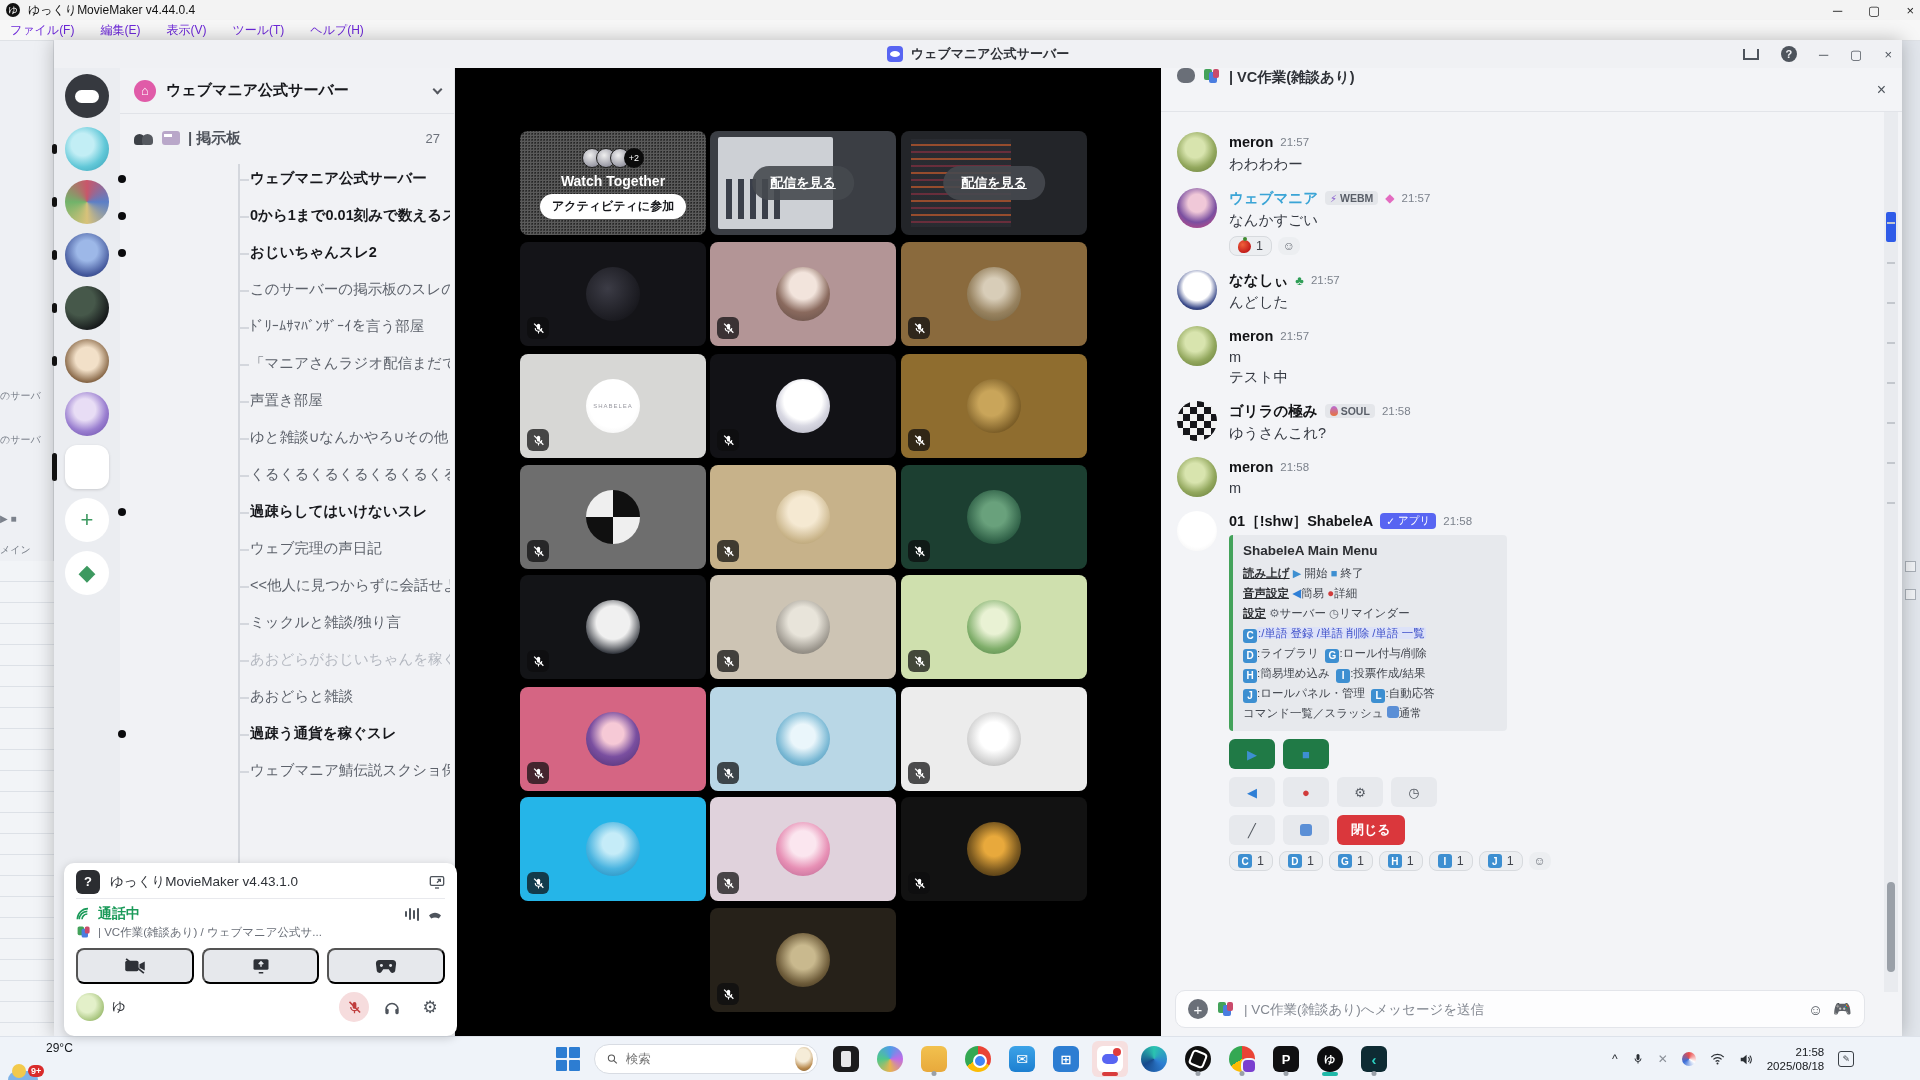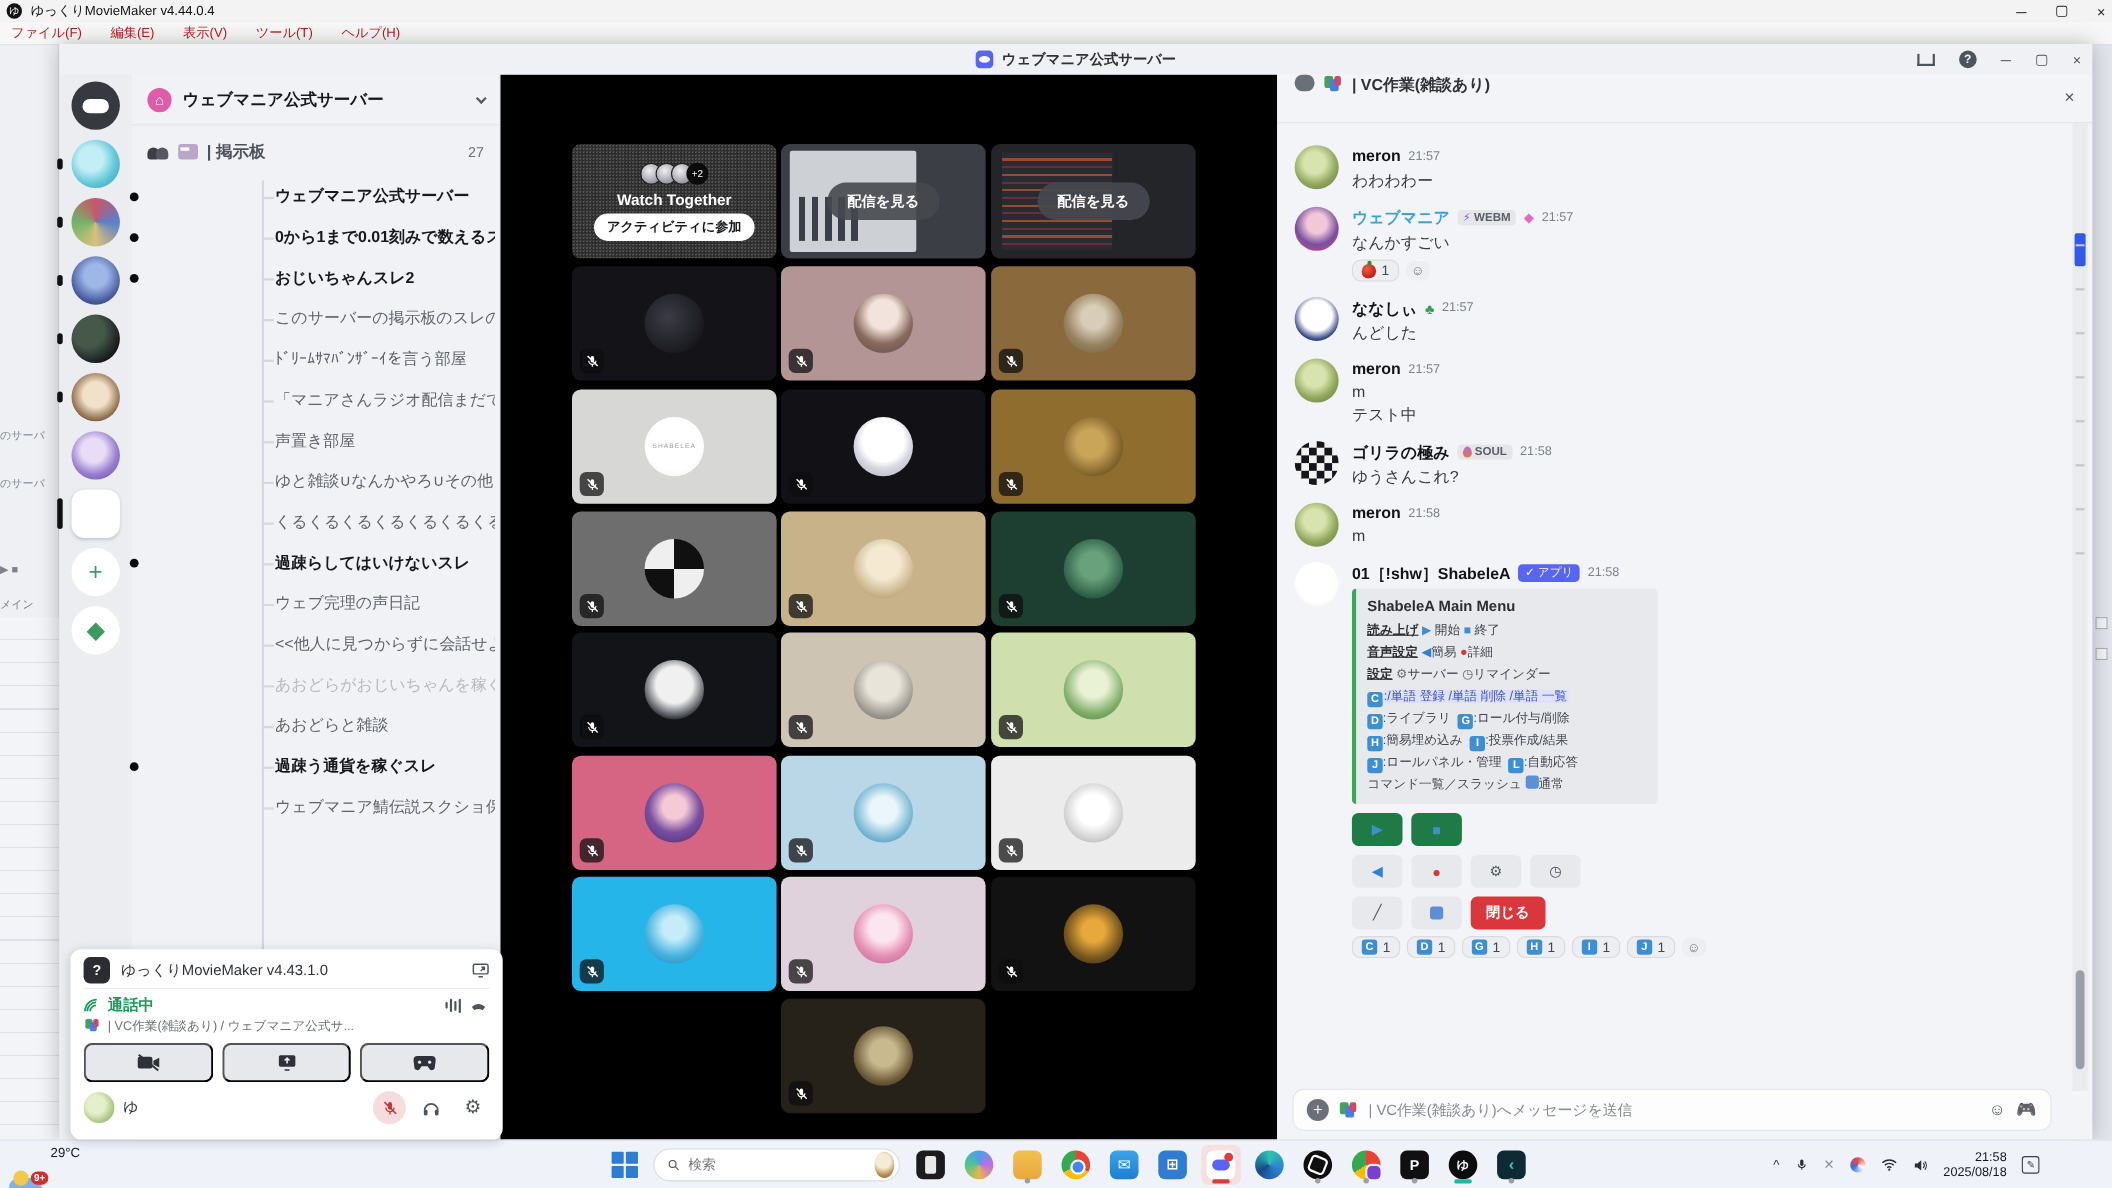--- a/index.html
+++ b/index.html
@@ -5,21 +5,21 @@
 *{margin:0;padding:0;box-sizing:border-box;font-family:"Liberation Sans","DejaVu Sans",sans-serif;}
 html,body{width:1920px;height:1080px;overflow:hidden;background:#d8dbe0;}
 #screen{position:relative;width:1920px;height:1080px;background:#e9ebf0;overflow:hidden;}
 .abs{position:absolute;}
 
 #mm-titlebar{left:0;top:0;width:1920px;height:20px;background:#f3f3f3;display:flex;align-items:center;padding-left:6px;gap:8px;}
 #mm-app-icon{width:14px;height:14px;border-radius:50%;background:#111;color:#fff;font-size:9px;display:flex;align-items:center;justify-content:center;}
 #mm-title{font-size:12px;color:#111;}
 #mm-controls{position:absolute;right:6px;top:0;height:20px;display:flex;gap:26px;align-items:center;color:#222;font-size:11px;}
 #mm-menubar{left:0;top:20px;width:1920px;height:21px;background:#f7f7f7;border-bottom:1px solid #dfe2e6;display:flex;align-items:center;gap:26px;padding-left:10px;}
-#mm-menubar span{font-size:12px;color:#b91c1c;}
+#mm-menubar span{font-size:12px;color:#6d28d9;}
 #mm-left-strip{left:0;top:41px;width:54px;height:995px;background:#eef0f4;border-right:1px solid #d9dce1;}
 #mm-rows{position:absolute;left:0;top:520px;width:54px;height:475px;background:repeating-linear-gradient(#f2f4f7 0 20px,#dde1e7 20px 21px);}
 .mm-frag{position:absolute;font-size:10px;color:#7c828c;white-space:nowrap;overflow:hidden;width:54px;}
 
 #discord{left:54px;top:40px;width:1848px;height:996px;background:#f3f4f7;box-shadow:0 0 18px rgba(0,0,0,.25);}
 #d-titlebar{left:0;top:0;width:1848px;height:28px;background:#f0f1f4;display:flex;align-items:center;justify-content:center;gap:8px;}
 #d-title{font-size:13px;color:#2e3137;font-weight:bold;}
 #d-title-icon{width:16px;height:16px;border-radius:4px;background:#5865f2;position:relative;}
 #d-title-icon::after{content:"";position:absolute;left:3px;top:5px;width:10px;height:6px;background:#fff;border-radius:50%;}
 #d-tb-right{position:absolute;right:10px;top:0;height:28px;display:flex;align-items:center;gap:22px;color:#4e545c;}
@@ -93,21 +93,21 @@
 .wt-av{width:20px;height:20px;border-radius:50%;background:radial-gradient(circle at 40% 35%,#f0f0f0,#9a9aa5 70%);border:1px solid #222;margin-right:-6px;}
 #wt-extra{width:20px;height:20px;border-radius:50%;background:#0b0b0b;color:#fff;font-size:9px;display:flex;align-items:center;justify-content:center;}
 #wt-title{color:#fff;font-weight:bold;font-size:14px;}
 #wt-btn{background:#fff;color:#17181c;font-size:12px;font-weight:600;border:none;border-radius:14px;padding:4px 12px;}
 .tile-stream{overflow:hidden;}
 #tile-s1{left:255px;top:63px;background:#3b3e44;}
 #tile-s1 .shot{position:absolute;left:8px;top:6px;width:115px;height:92px;background:#cdd0d5;border-radius:2px;}
 #tile-s1 .shot::after{content:"";position:absolute;left:8px;bottom:10px;width:60px;height:40px;background:repeating-linear-gradient(90deg,#3a3f4a 0 6px,#cdd0d5 6px 12px);}
 #tile-s2{left:446px;top:63px;background:#232529;}
 #tile-s2 .shot{position:absolute;left:10px;top:8px;width:100px;height:88px;background:repeating-linear-gradient(#2b2d33 0 5px,#b3562e 5px 7px,#2b2d33 7px 12px,#7a3040 12px 14px);opacity:.8;}
-.stream-pill{position:absolute;left:50%;top:50%;transform:translate(-50%,-50%);background:rgba(70,73,79,.9);color:#fff;font-size:13px;font-weight:bold;border:none;border-radius:18px;padding:8px 18px;white-space:nowrap;}
+.stream-pill{position:absolute;left:50%;top:50%;transform:translate(-50%,-50%);background:rgba(70,73,79,.9);color:#fff;font-size:13px;font-weight:bold;border:none;border-radius:18px;padding:8px 18px;white-space:nowrap;text-decoration:underline;}
 
 #chat{left:1107px;top:28px;width:741px;height:968px;background:#f3f4f7;}
 #chat-header{left:0;top:0;width:741px;height:44px;border-bottom:1px solid #e2e4e9;display:flex;gap:9px;padding:0 16px;}
 .bubble-icon{width:18px;height:15px;background:#6a6f78;border-radius:7px;position:relative;}
 .bubble-icon::after{content:"";position:absolute;left:3px;bottom:-4px;border:4px solid transparent;border-top-color:#6a6f78;}
 .chan-icon{position:relative;width:16px;height:16px;}
 .chan-icon i{position:absolute;border-radius:2px;}
 .chan-icon i:nth-child(1){left:0;top:1px;width:8px;height:11px;background:#43a25a;}
 .chan-icon i:nth-child(2){left:5px;top:4px;width:8px;height:11px;background:#4a7de0;}
 .chan-icon i:nth-child(3){left:9px;top:1px;width:6px;height:9px;background:#c94a6b;}
@@ -341,20 +341,24 @@
     <span class="tlabel">過疎らしてはいけないスレ</span>
   </div>
           <div class="thread st-muted">
 
     <span class="tlabel">ウェブ完理の声日記</span>
   </div>
           <div class="thread st-muted">
 
     <span class="tlabel">&lt;&lt;他人に見つからずに会話せよ&gt;&gt;</span>
   </div>
+          <div class="thread st-muted">
+
+    <span class="tlabel">ミックルと雑談/独り言</span>
+  </div>
           <div class="thread st-faded">
 
     <span class="tlabel">あおどらがおじいちゃんを稼ぐスレ</span>
   </div>
           <div class="thread st-muted">
 
     <span class="tlabel">あおどらと雑談</span>
   </div>
           <div class="thread st-unread">
     <span class="dot"></span>

